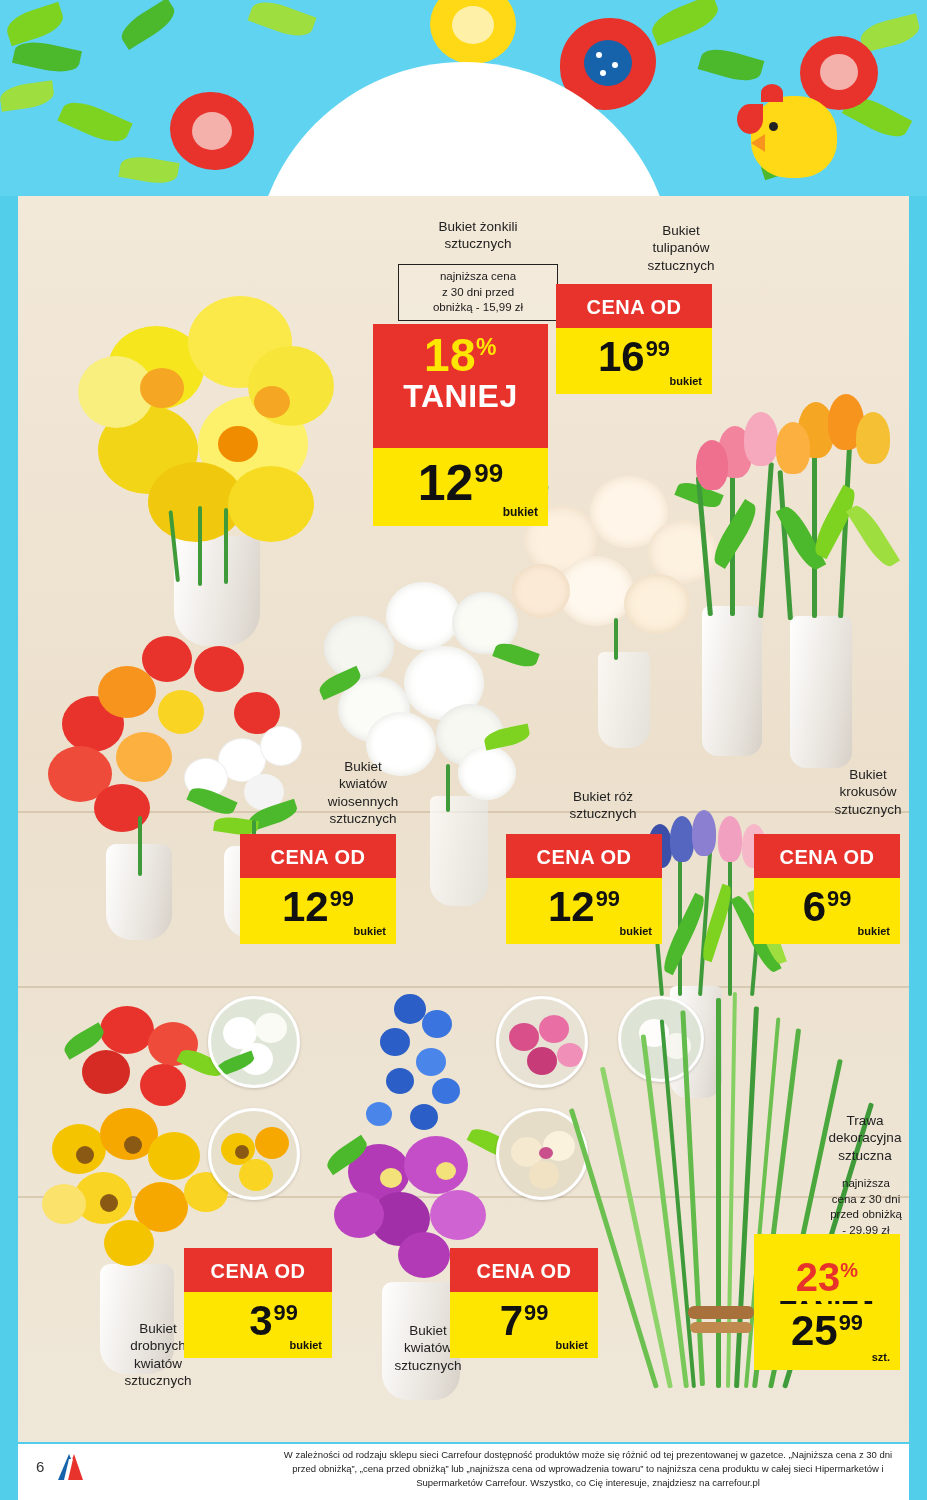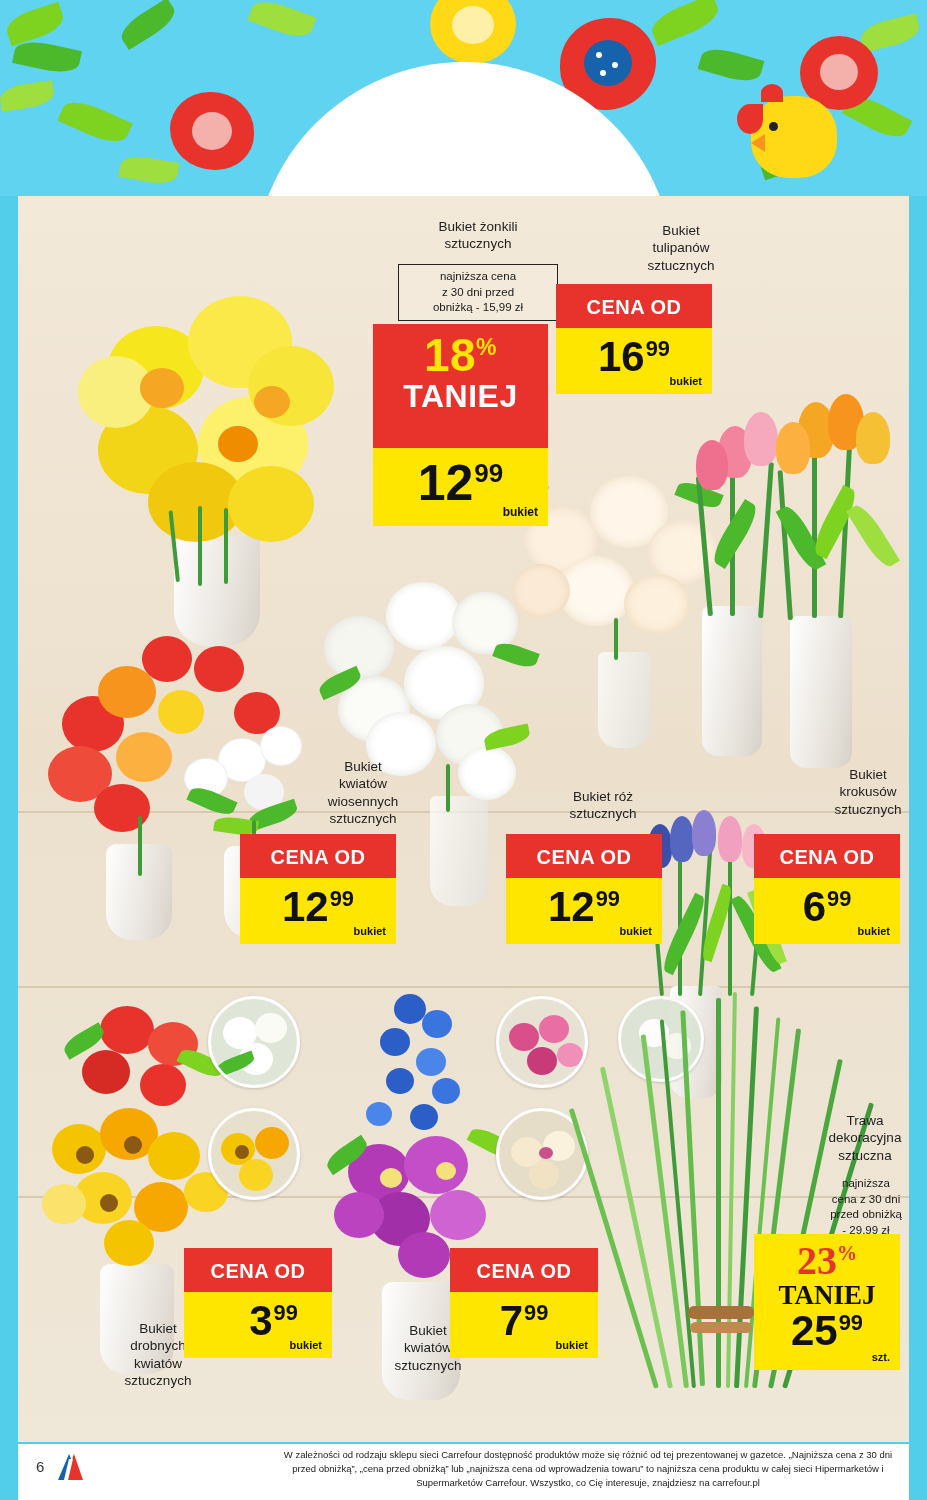--- a/index.html
+++ b/index.html
@@ -541,21 +541,21 @@
     <div class="red" style="height:44px;padding-top:12px;font-size:20px;">CENA OD</div>
     <div class="yel" style="height:66px;padding-top:10px;">
       <span class="price" style="font-size:42px;">
         <span>7</span><span class="sup">99</span>
       </span>
       <span class="unit" style="font-size:11px;">bukiet</span>
     </div>
   </div>
 
   <div class="tag" style="left:736px;top:1038px;width:146px;">
-    <div class="yel" style="height:70px;padding-top:8px;font-family:Liberation Serif, serif;">
+    <div class="yel" style="height:70px;padding-top:24px;">
       <div class="pct" style="font-size:40px;color:#e8322c;">
         <span>23</span><span class="sign">%</span>
       </div>
       <div class="taniej" style="font-size:27px;color:#111;margin-top:2px;">TANIEJ</div>
     </div>
     <div class="yel" style="height:66px;padding-top:8px;">
       <span class="price" style="font-size:42px;">
         <span>25</span><span class="sup">99</span>
       </span>
       <span class="unit" style="font-size:11px;">szt.</span>

